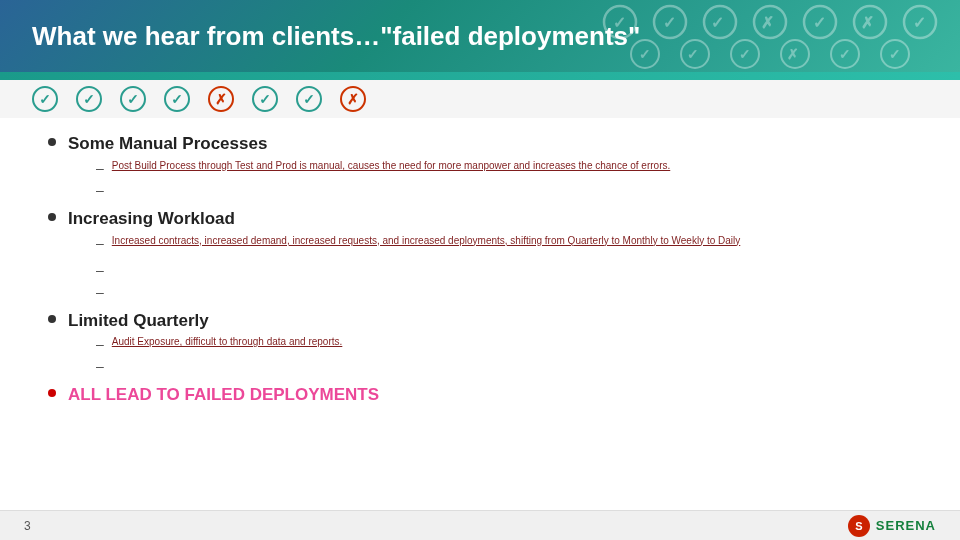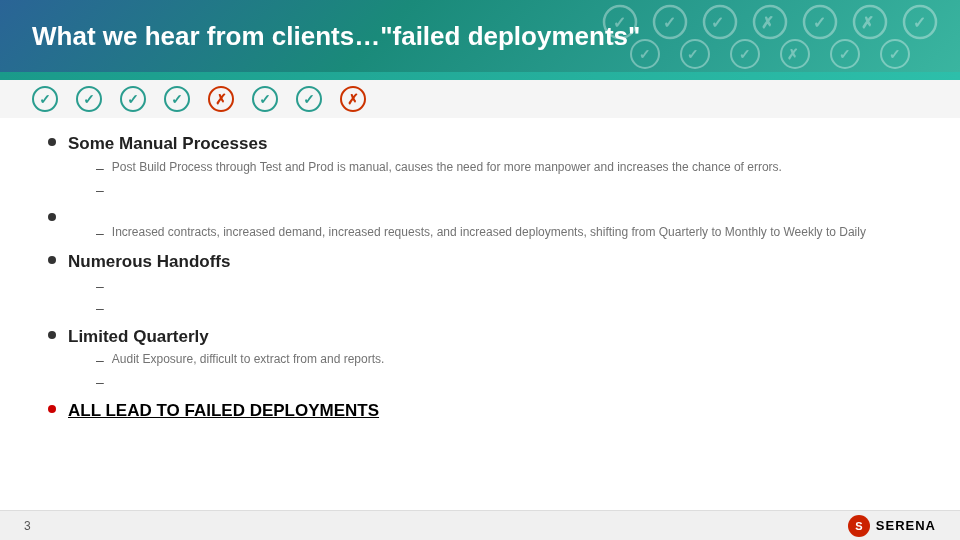--- a/index.html
+++ b/index.html
@@ -93,30 +93,30 @@
 
     .sub-dash {
       color: #555;
       margin-right: 8px;
       font-size: 14px;
       line-height: 1.5;
       flex-shrink: 0;
     }
 
     .sub-text {
-      font-size: 12px;
-      color: #737373;
+      font-size: 10px;
+      color: #7f1d1d;
       line-height: 1.5;
+      text-decoration: underline;
     }
 
     
     .bullet-red .bullet-main-text {
-      color: #000000;
-      font-weight: bold;
-      text-decoration: underline;
+      color: #ec4899;
+      font-weight: bold;
     }
 
     
     .footer {
       position: absolute;
       bottom: 0;
       left: 0;
       right: 0;
       height: 30px;
       background: #f0f0f0;
@@ -150,21 +150,21 @@
 
     .serena-logo-s {
       color: white;
       font-size: 11px;
       font-weight: bold;
     }
 
     .serena-text {
       font-size: 13px;
       font-weight: bold;
-      color: #000000;
+      color: #15803d;
       letter-spacing: 1px;
     }
 
     
     .hdr-icon {
       position: absolute;
       opacity: 0.35;
     }
 
     .check-circle {
@@ -259,53 +259,50 @@
       </div>
       <div class="sub-bullet">
         <span class="sub-dash">–</span>
       </div>
     </div>
   </div>
 
   <div class="bullet-section">
     <div class="bullet-main">
       <div class="bullet-dot"></div>
+      <span class="bullet-main-text">Increasing Workload</span>
     </div>
     <div class="sub-bullets">
       <div class="sub-bullet">
         <span class="sub-dash">–</span>
         <span class="sub-text">Increased contracts, increased demand, increased requests, and increased deployments, shifting from Quarterly to Monthly to Weekly to Daily</span>
       </div>
     </div>
   </div>
 
   <div class="bullet-section">
-    <div class="bullet-main">
-      <div class="bullet-dot"></div>
-      <span class="bullet-main-text">Numerous Handoffs</span>
-    </div>
     <div class="sub-bullets">
       <div class="sub-bullet">
         <span class="sub-dash">–</span>
       </div>
       <div class="sub-bullet">
         <span class="sub-dash">–</span>
       </div>
     </div>
   </div>
 
   <div class="bullet-section">
     <div class="bullet-main">
       <div class="bullet-dot"></div>
       <span class="bullet-main-text">Limited Quarterly</span>
     </div>
     <div class="sub-bullets">
       <div class="sub-bullet">
         <span class="sub-dash">–</span>
-        <span class="sub-text">Audit Exposure, difficult to extract from and reports.</span>
+        <span class="sub-text">Audit Exposure, difficult to through data and reports.</span>
       </div>
       <div class="sub-bullet">
         <span class="sub-dash">–</span>
       </div>
     </div>
   </div>
 
   <div class="bullet-section bullet-red">
     <div class="bullet-main">
       <div class="bullet-dot" style="background:#cc0000;"></div>

